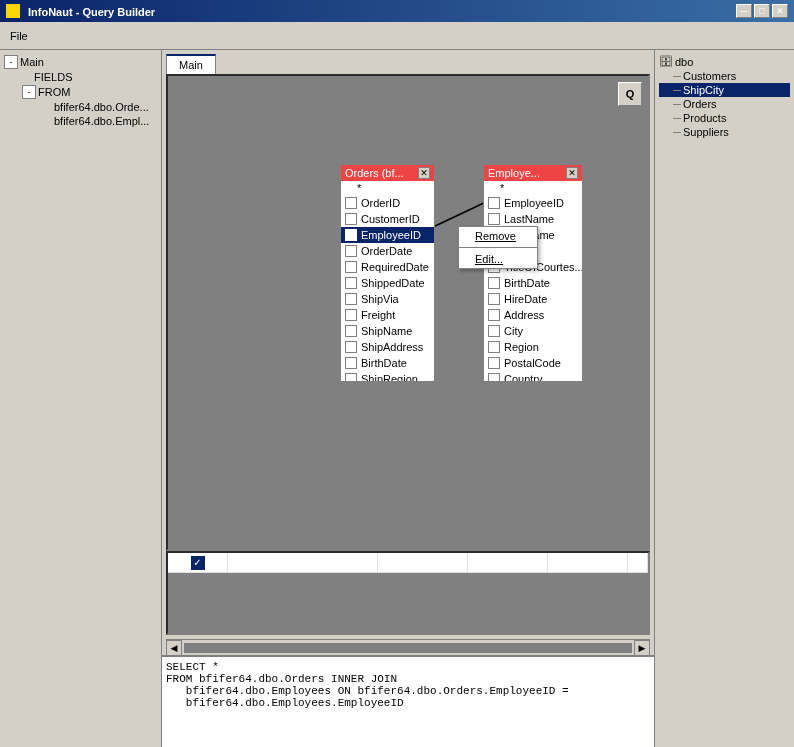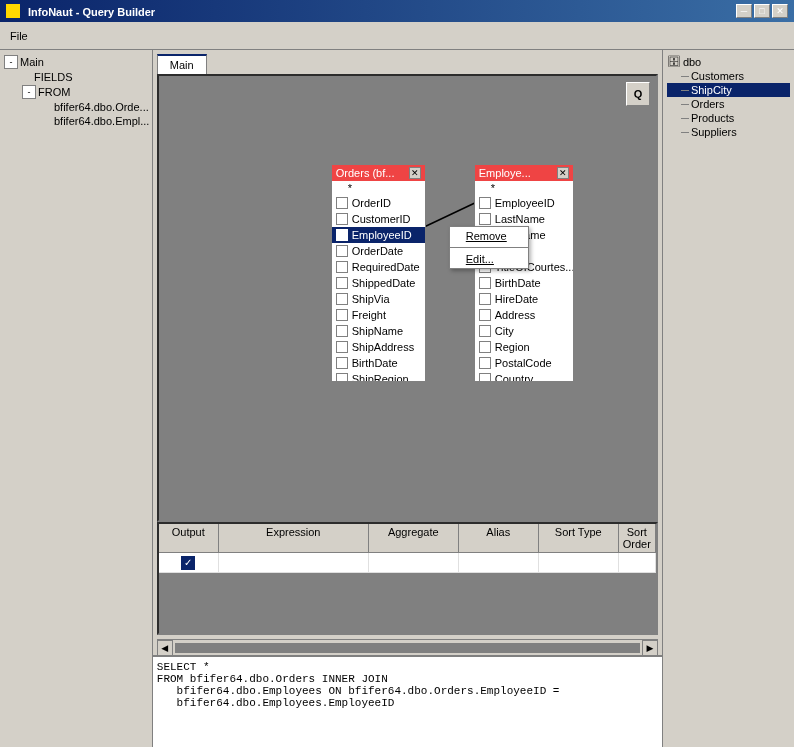--- a/index.html
+++ b/index.html
@@ -559,28 +559,20 @@
 
       <div class="context-menu" style="left:290px; top:150px;text-decoration:underline;">
         <div class="context-menu-item">Remove</div>
         <div class="context-menu-separator"></div>
         <div class="context-menu-item">Edit...</div>
       </div>
 
     </div>
 
     <div class="grid-area">
-      <div class="grid-header">
-        <div class="grid-col-header" style="width:60px;">Output</div>
-        <div class="grid-col-header" style="width:150px;">Expression</div>
-        <div class="grid-col-header" style="width:90px;">Aggregate</div>
-        <div class="grid-col-header" style="width:80px;">Alias</div>
-        <div class="grid-col-header" style="width:80px;">Sort Type</div>
-        <div class="grid-col-header" style="flex:1;">Sort Order</div>
-      </div>
       <div class="grid-body">
         <div class="grid-row">
           <div class="grid-cell grid-checkbox-cell" style="width:60px; justify-content:center;">
             <div class="checked-box">✓</div>
           </div>
           <div class="grid-cell" style="width:150px;"></div>
           <div class="grid-cell" style="width:90px;"></div>
           <div class="grid-cell" style="width:80px;"></div>
           <div class="grid-cell" style="width:80px;"></div>
           <div class="grid-cell" style="flex:1;"></div>

